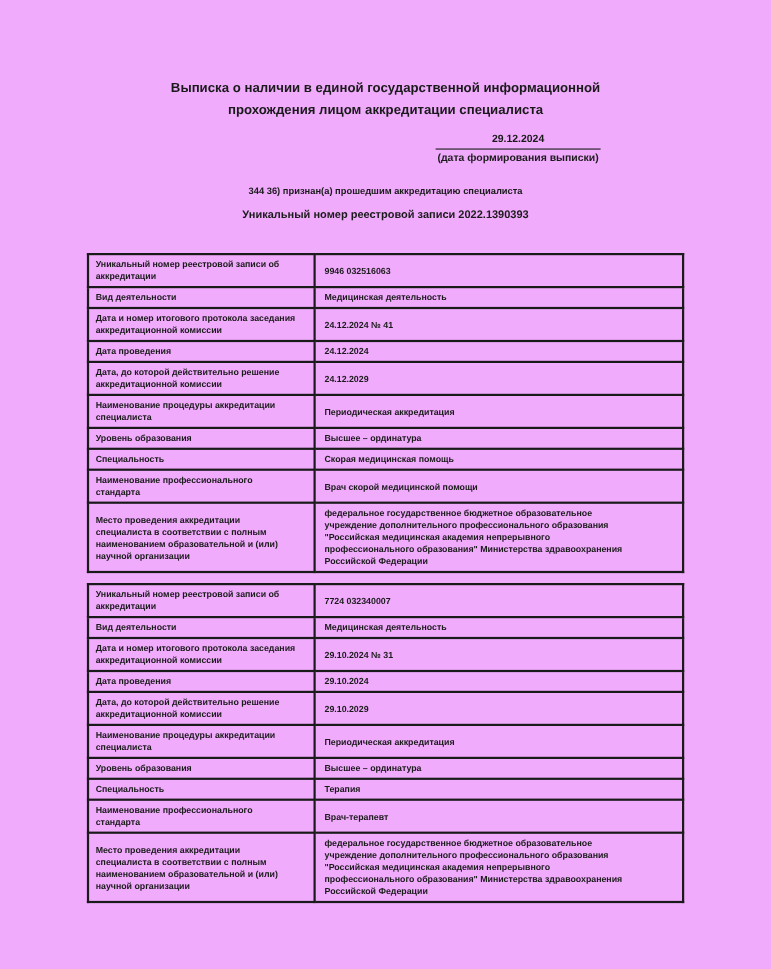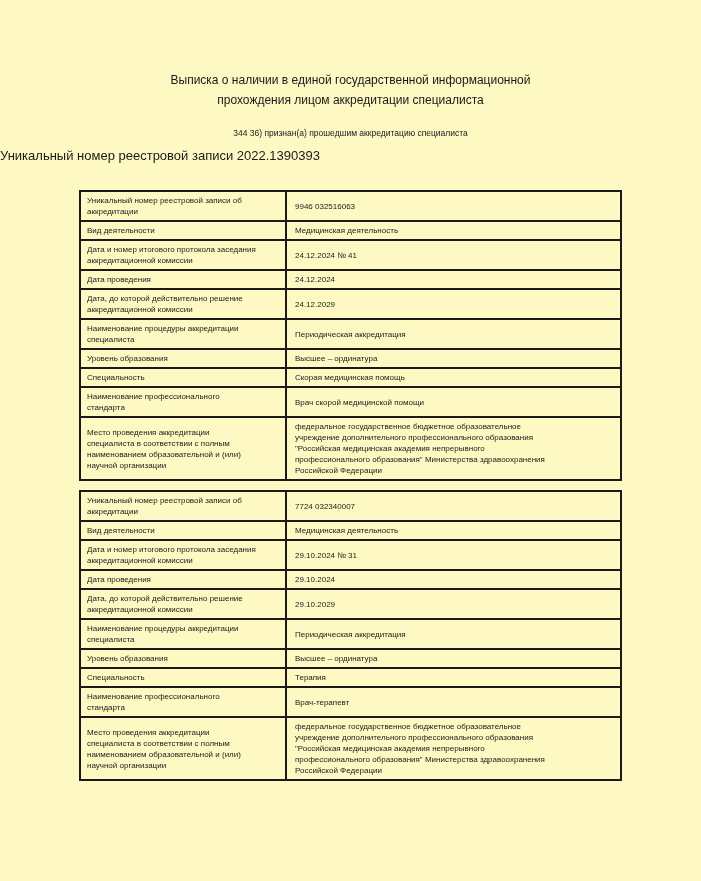--- a/index.html
+++ b/index.html
@@ -1,23 +1,23 @@
 <!DOCTYPE html>
 <html><head>
 <meta charset="utf-8">
 <style>
   html, body { margin: 0; padding: 0; background: #ffffff; }
   .page {
     position: relative;
     width: 701px;
     height: 881px;
-    background: #fef9c3;
+    background: #f0abfc;
     color: #1a1a1a;
     font-family: "Liberation Sans", "DejaVu Sans", sans-serif;
-    font-weight: 400;
+    font-weight: 700;
     overflow: hidden;
   }
   .title {
     padding-top: 70px;
     text-align: center;
     font-size: 12px;
     line-height: 20px;
   }
   .title .tline { display: block; }
 
@@ -48,21 +48,22 @@
 
   .section-header {
     margin-top: 21px;
     text-align: center;
     font-size: 9.5px;
     line-height: 11px;
     text-decoration: underline;
   }
   .registry-header {
     margin-top: 9px;
-    font-size: 13px;
+    text-align: center;
+    font-size: 10px;
     line-height: 15px;
   }
 
   table.acc {
     border-collapse: collapse;
     table-layout: fixed;
     width: 541px;
     margin: 27px auto 0 auto;
   }
   table.acc.second { margin-top: 9px; }
@@ -80,20 +81,24 @@
 </head>
 <body>
 
 <div class="page">
 
   <div class="title">
     <span class="tline">Выписка о наличии в единой государственной информационной</span>
     <span class="tline">прохождения лицом аккредитации специалиста</span>
   </div>
 
+  <div class="date-block">
+    <span class="date-value">29.12.2024</span>
+    <span class="date-caption">(дата формирования выписки)</span>
+  </div>
 
   <div class="intro">
     <span class="iline">344 36) признан(а) прошедшим аккредитацию специалиста</span>
   </div>
 
 
   <div class="registry-header">Уникальный номер реестровой записи 2022.1390393</div>
 
   <table class="acc">
     <colgroup>

